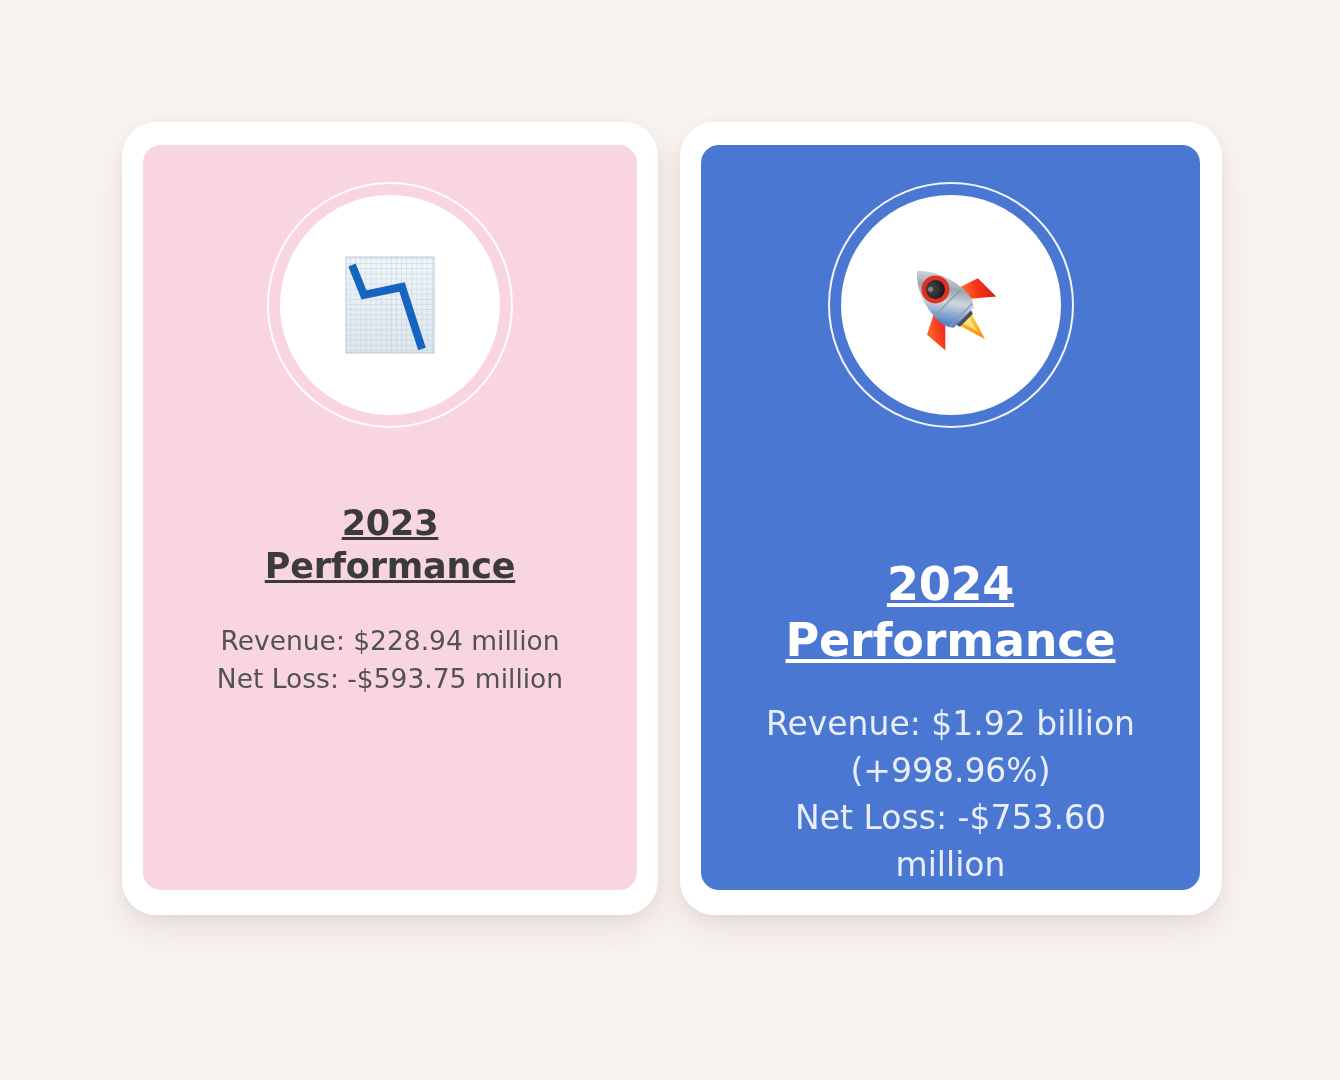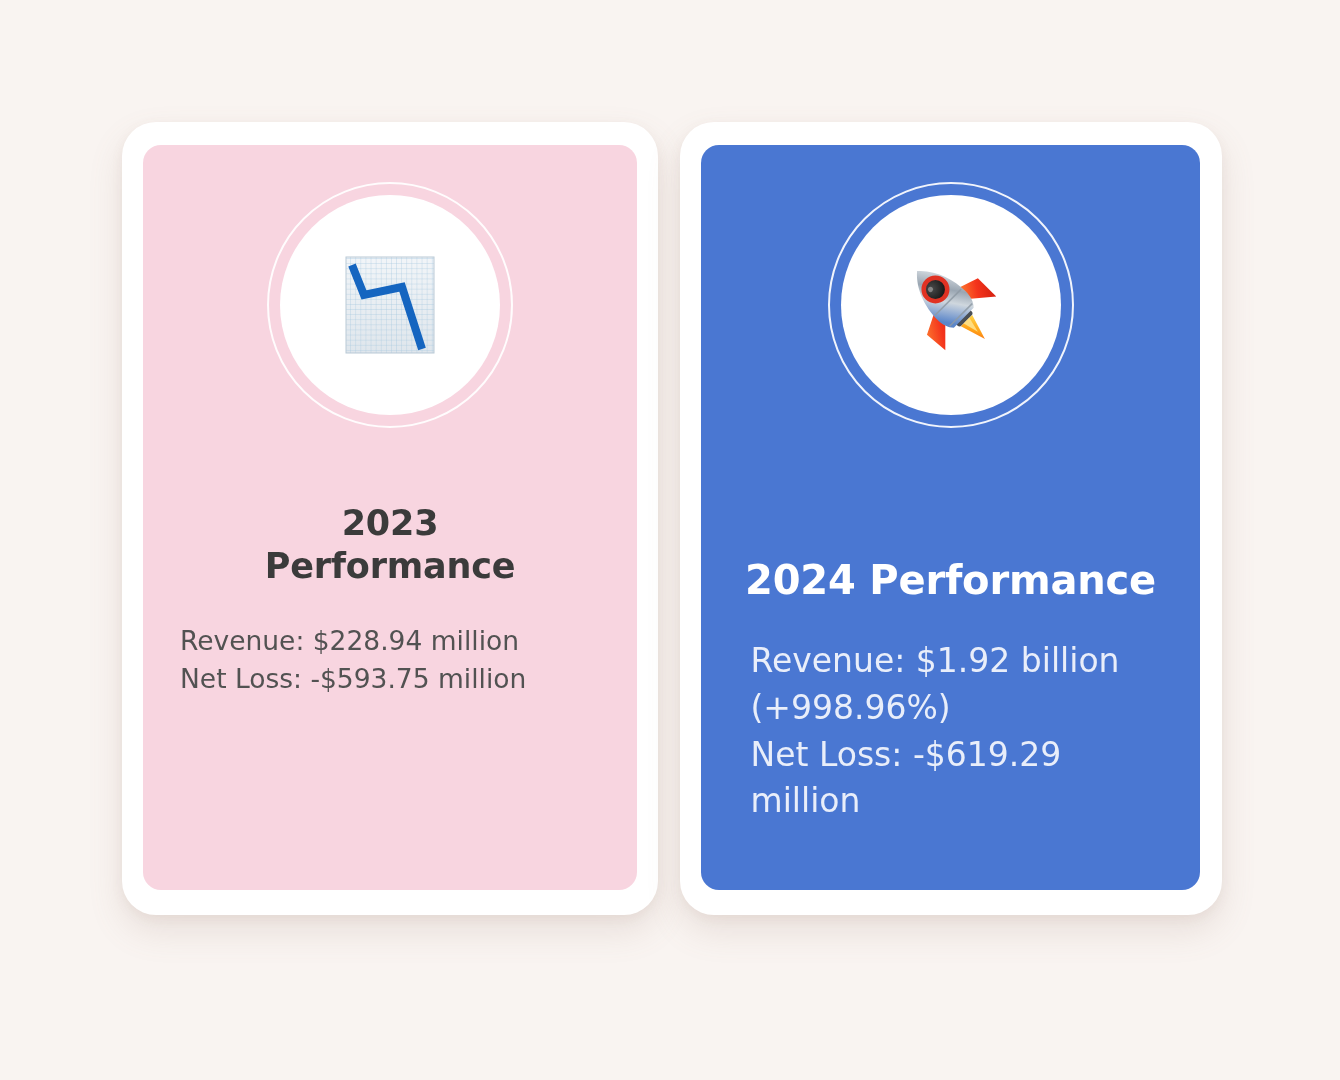--- a/index.html
+++ b/index.html
@@ -113,39 +113,40 @@
     justify-content: center;
   }
 
   
   .card-title {
     font-weight: bold;
     text-align: center;
     line-height: 1.22;
     letter-spacing: -0.2px;
     flex: 0 0 auto;
+    text-decoration: underline;
   }
 
   .card-title.pink-title {
     color: #3b3b3b;
     font-size: 35px;
     margin-top: 74px;
     width: 280px;
   }
 
   .card-title.blue-title {
     color: #ffffff;
-    font-size: 40px;
+    font-size: 46px;
     margin-top: 128px;
     width: 430px;
   }
 
   
   .stats {
-    text-align: left;
+    text-align: center;
     line-height: 1.42;
     flex: 0 0 auto;
   }
 
   .stats.pink-stats {
     color: #525252;
     font-size: 26.5px;
     margin-top: 35px;
     width: 420px;
   }
@@ -256,20 +257,20 @@
               </g>
             </svg>
           </div>
         </div>
 
         <div class="card-title blue-title">2024 Performance</div>
 
         <div class="stats blue-stats">
           <span class="stat-line">Revenue: $1.92 billion</span>
           <span class="stat-line">(+998.96%)</span>
-          <span class="stat-line">Net Loss: -$619.29 million</span>
+          <span class="stat-line">Net Loss: -$753.60 million</span>
         </div>
 
       </div>
     </div>
 
   </div>
 </div>
 
 </body></html>

